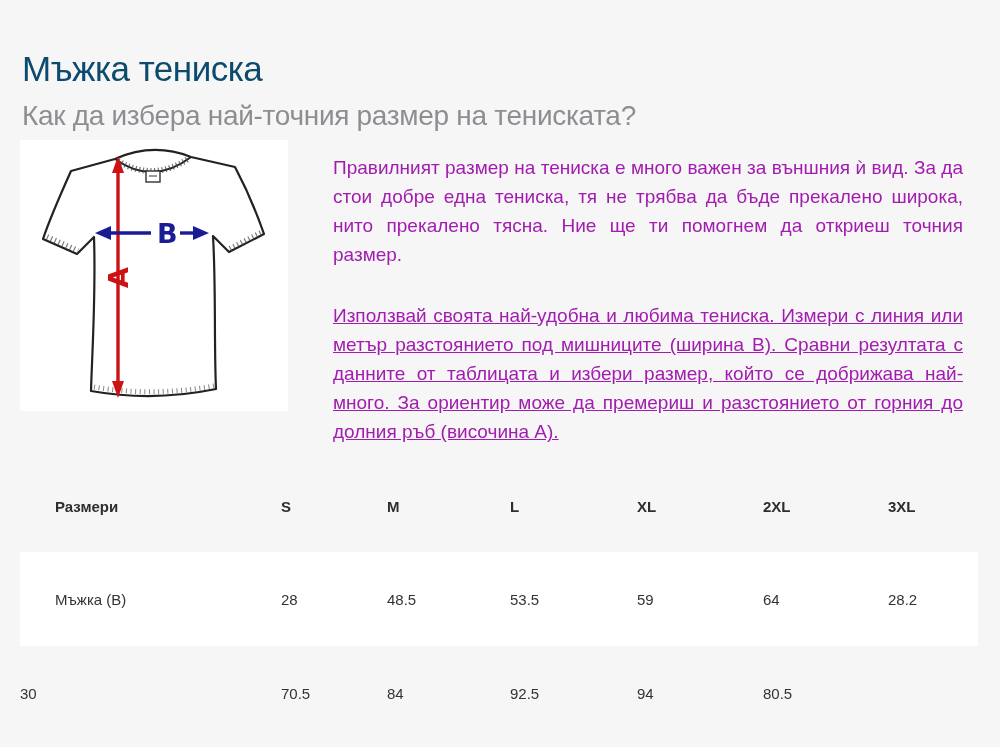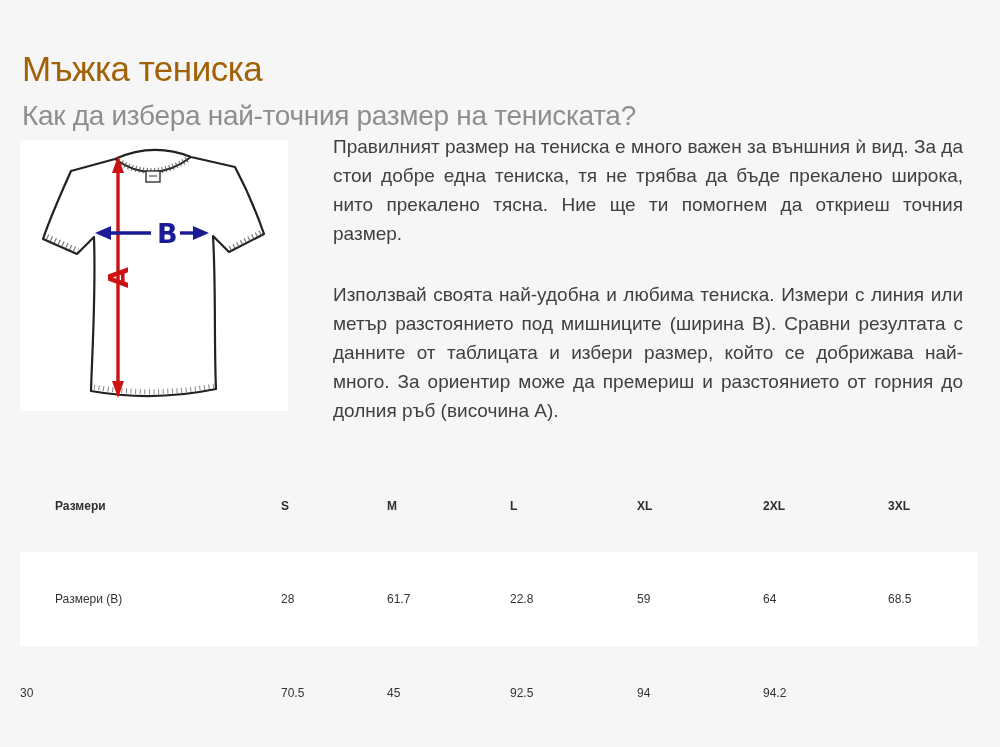--- a/index.html
+++ b/index.html
@@ -4,43 +4,43 @@
 <style>
   html,body{margin:0;padding:0;}
   body{
     width:1000px;height:747px;position:relative;overflow:hidden;
     background:#f6f6f7;
     font-family:"Liberation Sans","DejaVu Sans",sans-serif;
     -webkit-font-smoothing:antialiased;
   }
   .page-title{
     position:absolute;left:22px;top:26px;
-    font-size:35px;line-height:40px;color:#a16207;font-weight:400;
+    font-size:35px;line-height:40px;color:#0c4a6e;font-weight:400;
     letter-spacing:-0.5px;
   }
   .page-subtitle{
     position:absolute;left:22px;top:76px;
     font-size:28px;line-height:34px;color:#8e8e92;font-weight:400;
     letter-spacing:-0.3px;
     text-align:right;
   }
   .diagram-box{
     position:absolute;left:20px;top:140px;width:268px;height:271px;
     background:#ffffff;
   }
   .intro-text{
-    position:absolute;left:333px;top:132px;width:630px;
-    font-size:19px;line-height:29px;color:#404040;
+    position:absolute;left:333px;top:153px;width:630px;
+    font-size:19px;line-height:29px;color:#a21caf;
     text-align:justify;
   }
   .intro-text p{margin:0;}
-  .intro-text p + p{margin-top:32px;}
+  .intro-text p + p{margin-top:32px;text-decoration:underline;}
   .size-table{
     position:absolute;left:20px;top:460px;width:958px;
-    font-size:12px;color:#2e2e2e;
+    font-size:15px;color:#2e2e2e;
   }
   .t-row{
     display:grid;
     grid-template-columns:261px 106px 123px 127px 126px 125px 90px;
     align-items:center;
   }
   .t-row.head{height:92px;font-weight:700;}
   .t-row.body{height:94px;font-weight:400;color:#333;}
   .t-row.stripe{background:#ffffff;}
   .t-cell{padding:0;}
@@ -98,29 +98,29 @@
   <div class="t-row head">
     <div class="t-cell first">Размери</div>
     <div class="t-cell">S</div>
     <div class="t-cell">M</div>
     <div class="t-cell">L</div>
     <div class="t-cell">XL</div>
     <div class="t-cell">2XL</div>
     <div class="t-cell">3XL</div>
   </div>
   <div class="t-row body stripe">
-    <div class="t-cell first">Размери (B)</div>
+    <div class="t-cell first">Мъжка (B)</div>
     <div class="t-cell">28</div>
-    <div class="t-cell">61.7</div>
-    <div class="t-cell">22.8</div>
+    <div class="t-cell">48.5</div>
+    <div class="t-cell">53.5</div>
     <div class="t-cell">59</div>
     <div class="t-cell">64</div>
-    <div class="t-cell">68.5</div>
+    <div class="t-cell">28.2</div>
   </div>
   <div class="t-row body">
     <div class="t-cell">30</div>
     <div class="t-cell">70.5</div>
-    <div class="t-cell">45</div>
+    <div class="t-cell">84</div>
     <div class="t-cell">92.5</div>
     <div class="t-cell">94</div>
-    <div class="t-cell">94.2</div>
+    <div class="t-cell">80.5</div>
   </div>
 </div>
 
 </body></html>

